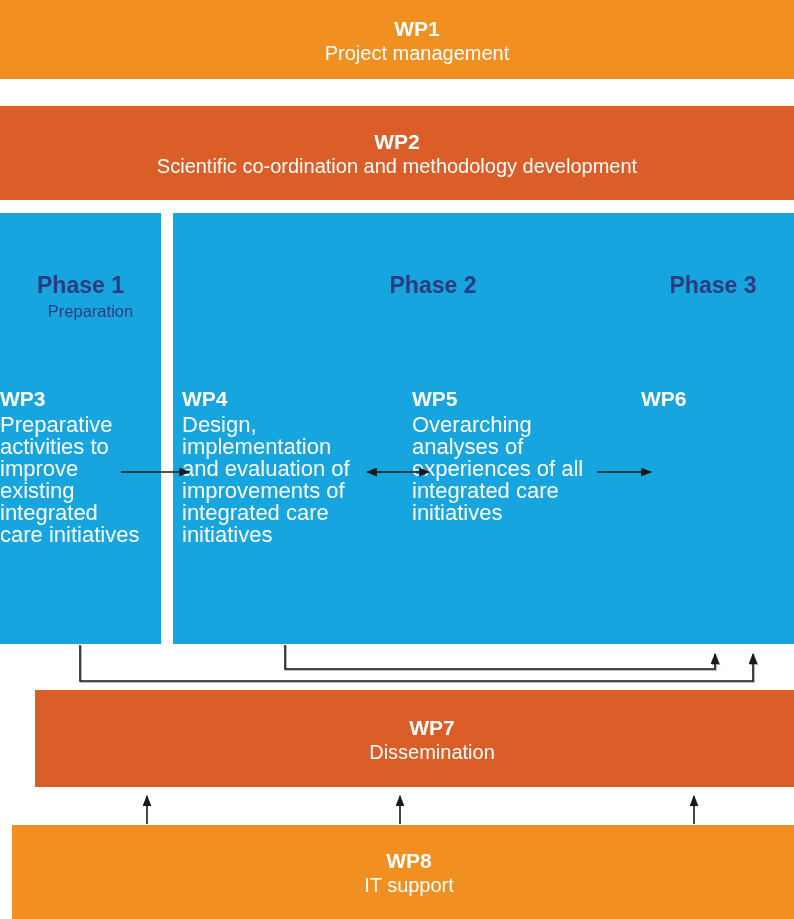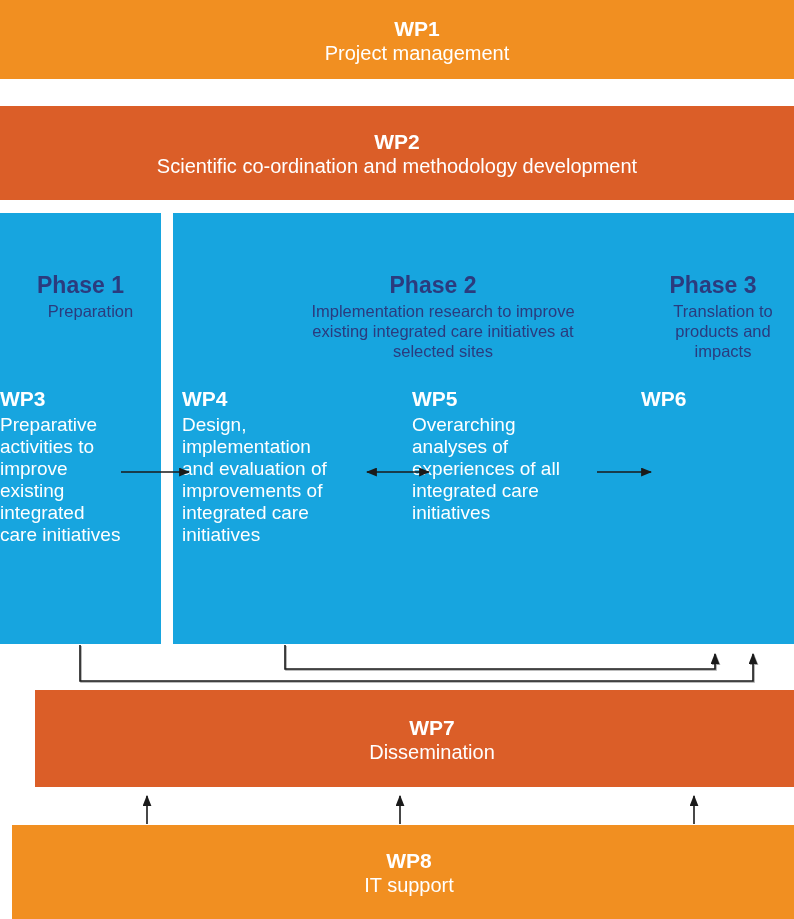--- a/index.html
+++ b/index.html
@@ -58,21 +58,21 @@
   .wp-block {
     position: absolute;
     top: 172px;
     color: #ffffff;
   }
   #wp3-block { left: 0;     width: 161px; }
   #wp4-block { left: 9px;   width: 200px; }
   #wp5-block { left: 239px; width: 200px; }
   #wp6-block { left: 9px;     width: 162px; }
   .wp-title { font-size: 21px; font-weight: bold; line-height: 27px; }
-  .wp-desc  { font-size: 19px; line-height: 22px; white-space: pre-line; margin-top: 2px; }
+  .wp-desc  { font-size: 22px; line-height: 22px; white-space: pre-line; margin-top: 2px; }
 
   
   #connector-overlay {
     position: absolute;
     top: 0; left: 0;
     width: 794px; height: 919px;
     pointer-events: none;
   }
   .conn { stroke: #1A1A1A; stroke-width: 1.6; fill: none; }
   .shadowed { filter: drop-shadow(1.5px 1.5px 0px rgba(0,0,0,0.35)); }
@@ -104,23 +104,20 @@
 improve
 existing
 integrated
 care initiatives</div>
     </div>
   </div>
 
   <div class="col" id="phase2-column">
     <div class="phase-head">
       <div class="phase-title">Phase 2</div>
-      <div class="phase-sub">Implementation research to improve
-existing integrated care initiatives at
-selected sites</div>
     </div>
     <div class="wp-block" id="wp4-block">
       <div class="wp-title">WP4</div>
       <div class="wp-desc">Design,
 implementation
 and evaluation of
 improvements of
 integrated care
 initiatives</div>
     </div>
@@ -130,23 +127,20 @@
 analyses of
 experiences of all
 integrated care
 initiatives</div>
     </div>
   </div>
 
   <div class="col" id="phase3-column">
     <div class="phase-head">
       <div class="phase-title">Phase 3</div>
-      <div class="phase-sub">Translation to
-products and
-impacts</div>
     </div>
     <div class="wp-block" id="wp6-block">
       <div class="wp-title">WP6</div>
     </div>
   </div>
 
   <div class="bar bar-darkorange" id="wp7-bar">
     <div class="bar-title">WP7</div>
     <div class="bar-sub">Dissemination</div>
   </div>

